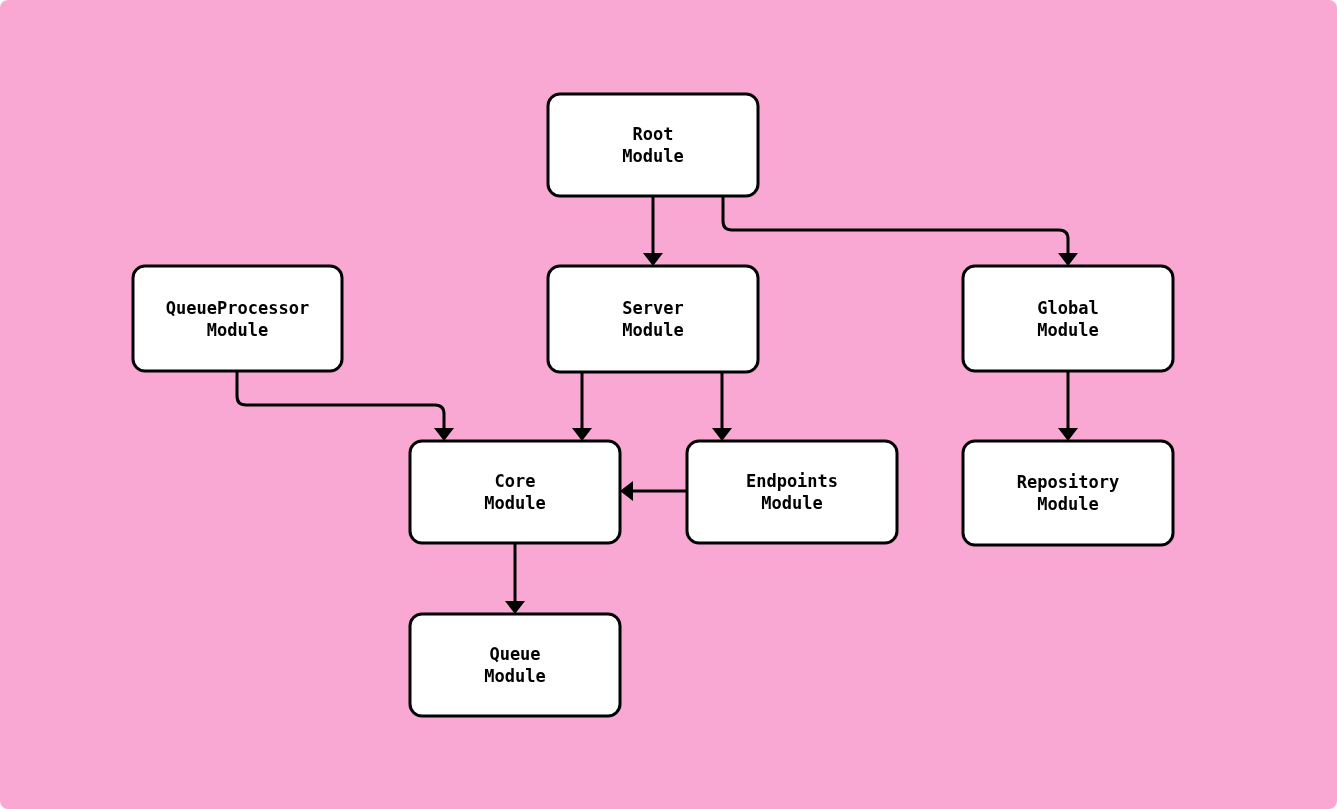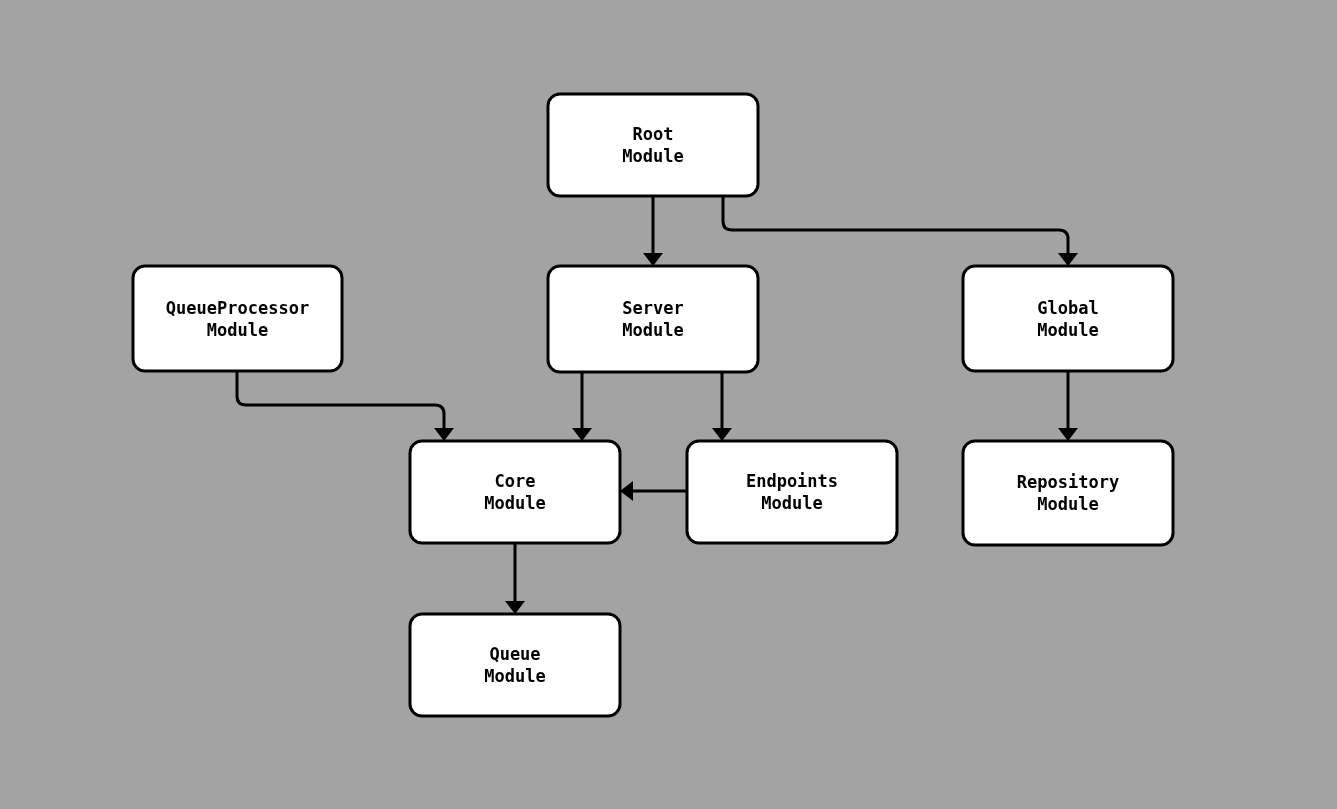--- a/index.html
+++ b/index.html
@@ -11,21 +11,22 @@
   body {
     width: 1337px;
     height: 809px;
     font-family: "DejaVu Sans Mono", "Liberation Mono", monospace;
     overflow: hidden;
   }
   #diagram-root {
     position: relative;
     width: 1337px;
     height: 809px;
-    background: #a3a3a3;
+    background: #f9a8d4;
+    border-radius: 8px;
   }
   svg.diagram-canvas {
     position: absolute;
     top: 0;
     left: 0;
     width: 1337px;
     height: 809px;
     display: block;
   }
   .node-box {

